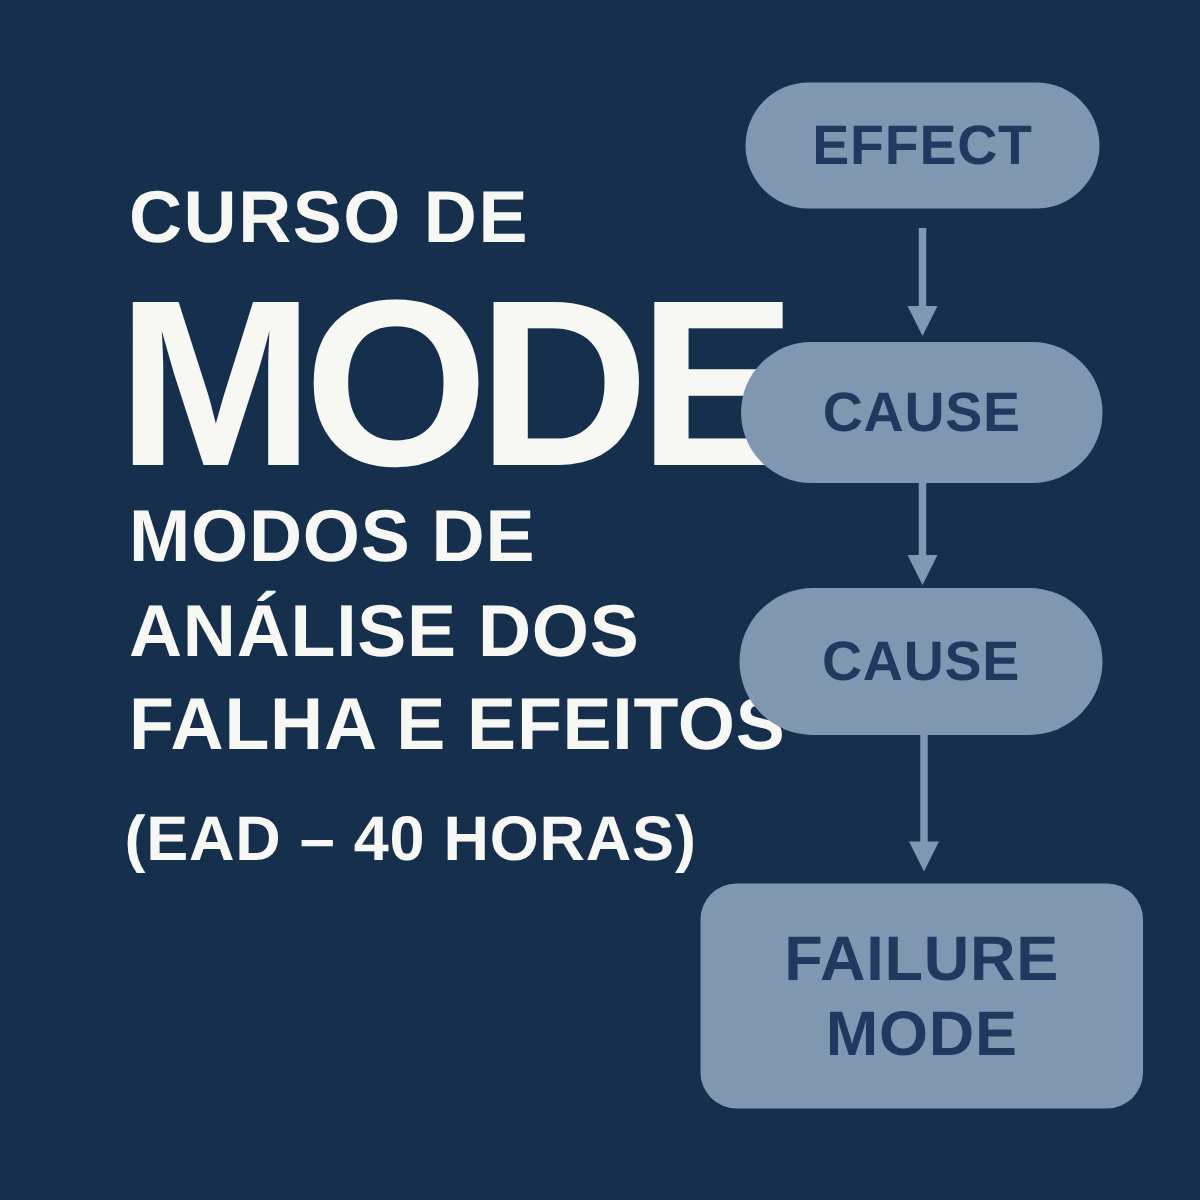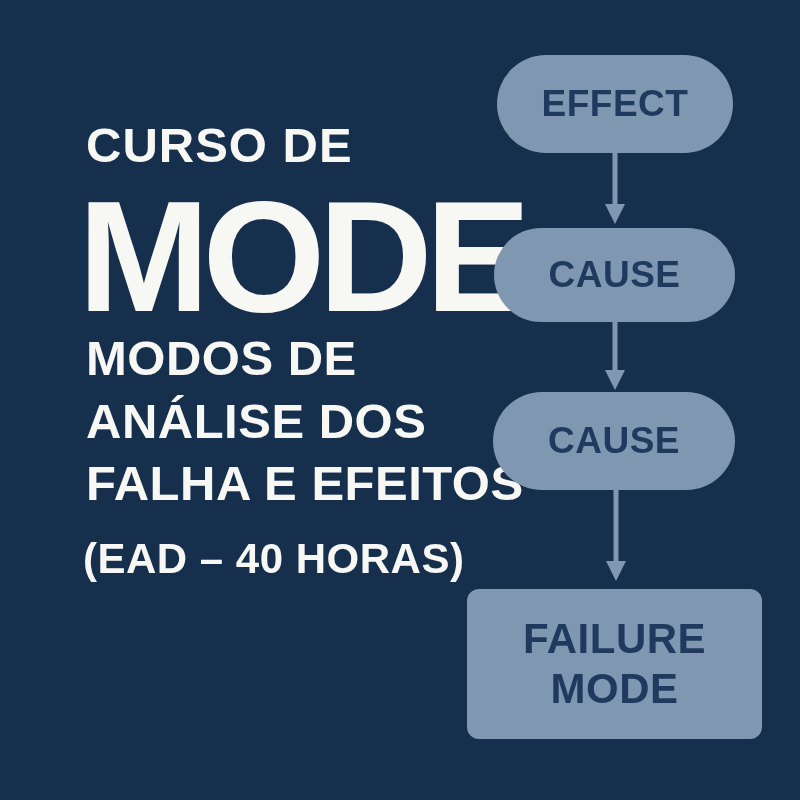--- a/index.html
+++ b/index.html
@@ -70,40 +70,40 @@
     align-items: center;
     justify-content: center;
     background: var(--node-fill);
     color: var(--node-text);
     font-weight: 700;
     text-align: center;
     letter-spacing: 0.5px;
   }
   .node-effect {
     left: 497px; top: 55px;
-    width: 236px; height: 98px;
+    width: 236px; height: 84px;
     border-radius: 49px;
     font-size: 37px;
   }
   .node-cause-1 {
     left: 494px; top: 228px;
     width: 241px; height: 94px;
     border-radius: 47px;
     font-size: 37px;
   }
   .node-cause-2 {
     left: 493px; top: 392px;
     width: 242px; height: 98px;
     border-radius: 49px;
     font-size: 37px;
   }
   .node-failure-mode {
     left: 467px; top: 589px;
     width: 295px; height: 150px;
-    border-radius: 12px;
+    border-radius: 24px;
     font-size: 42px;
     line-height: 1.18;
     padding: 0 28px;
   }
 
   .arrow {
     position: absolute;
     color: var(--node-fill);
     display: block;
   }

